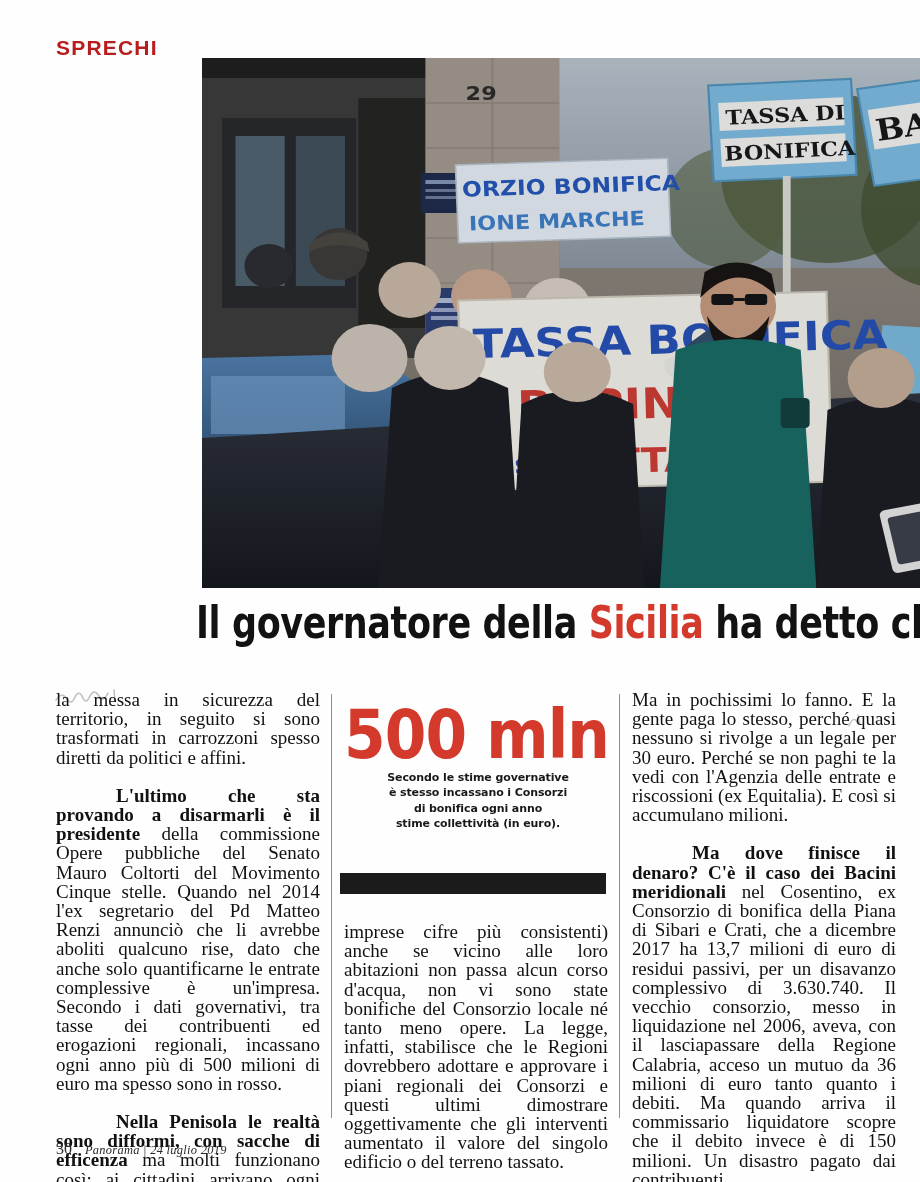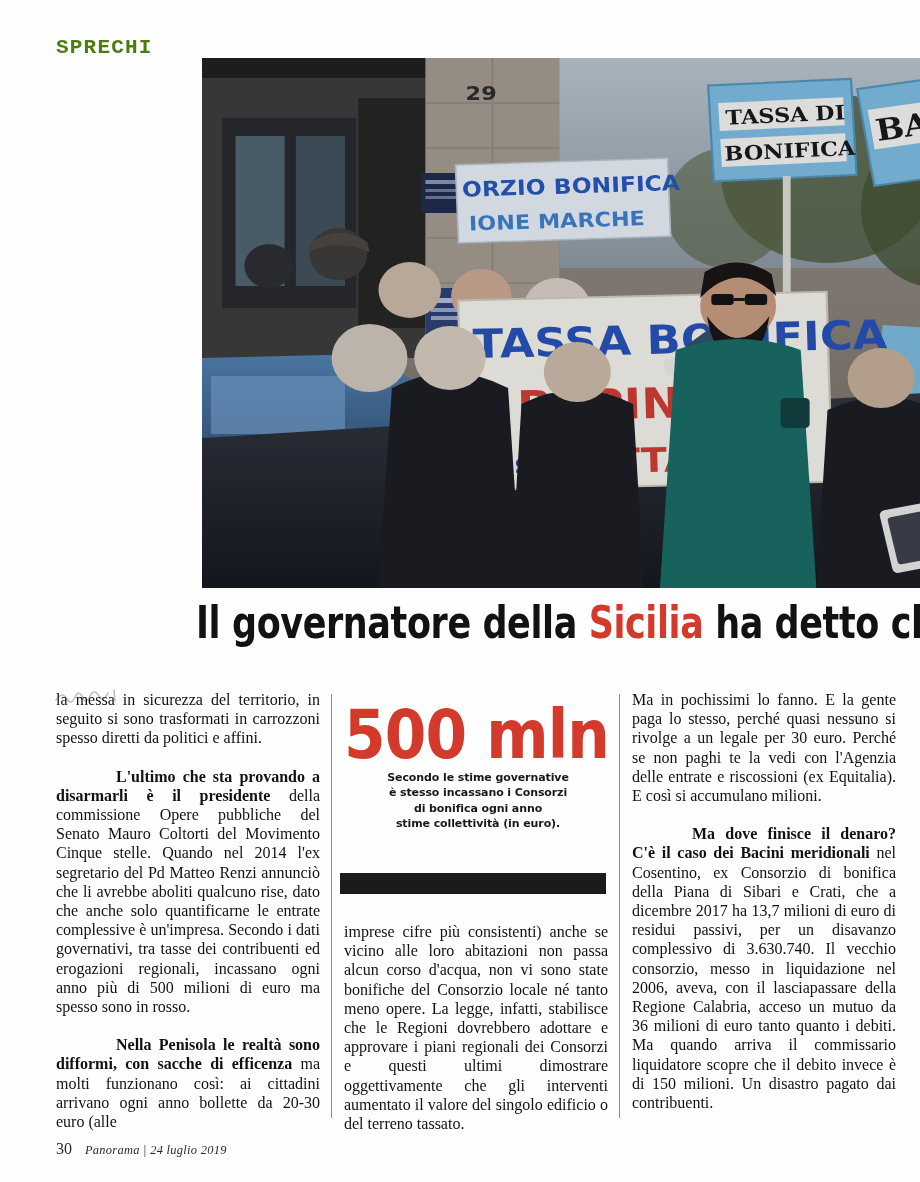--- a/index.html
+++ b/index.html
@@ -21,25 +21,25 @@
     position: absolute;
     inset: 0;
     background: #fefefe;
   }
 
   
   .kicker {
     position: absolute;
     left: 56px;
     top: 36px;
-    font-family: Liberation Mono, monospace;
+    font-family: Liberation Sans, sans-serif;
     font-weight: 700;
     font-size: 21px;
     letter-spacing: 1.2px;
-    color: #4d7c0f;
+    color: #b91c1c;
   }
 
   
   .photo {
     position: absolute;
     left: 202px;
     top: 58px;
     width: 802px;
     height: 530px;
     overflow: hidden;
@@ -72,21 +72,21 @@
     left: 56px;
     top: 690px;
     width: 840px;
     height: 430px;
   }
   .col {
     position: absolute;
     top: 0;
     width: 264px;
     height: 430px;
-    font-size: 16px;
+    font-size: 19px;
     line-height: 19.2px;
     text-align: justify;
     hyphens: none;
   }
   .col-1 { left: 0; }
   .col-2 { left: 288px; }
   .col-3 { left: 576px; }
 
   .col p { margin: 0 0 0 0; }
   .col p + p { margin-top: 19px; }

